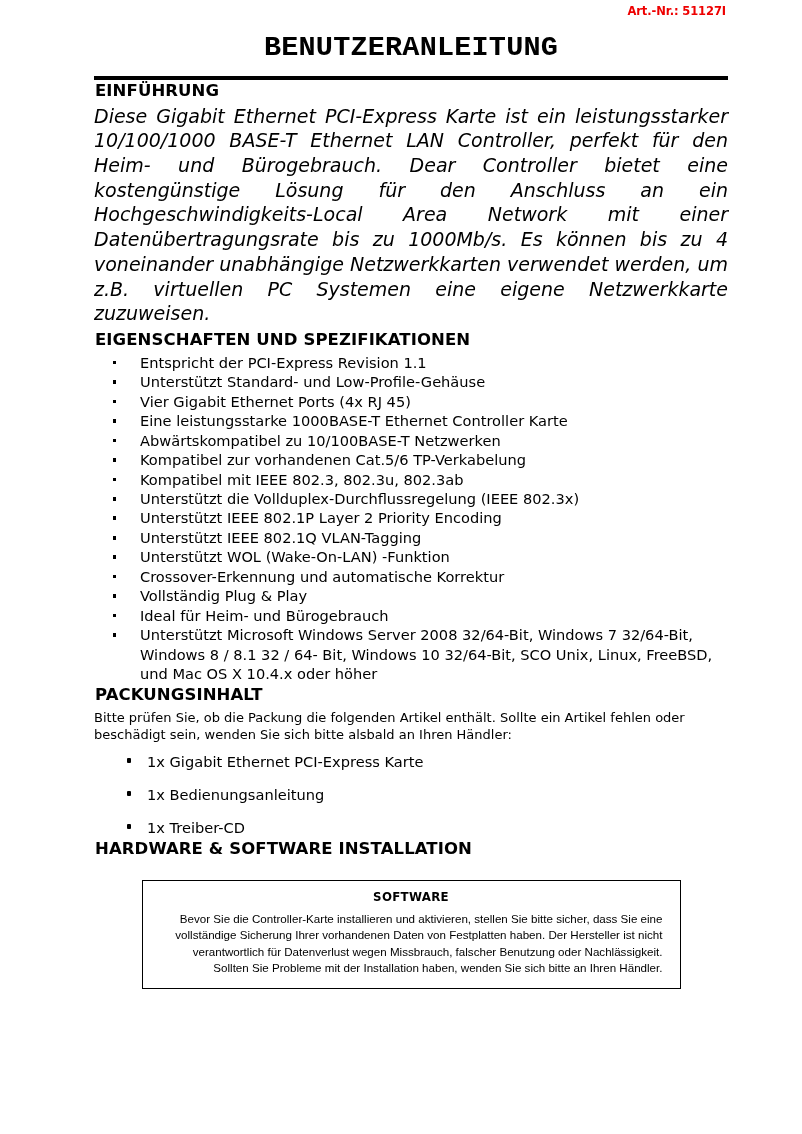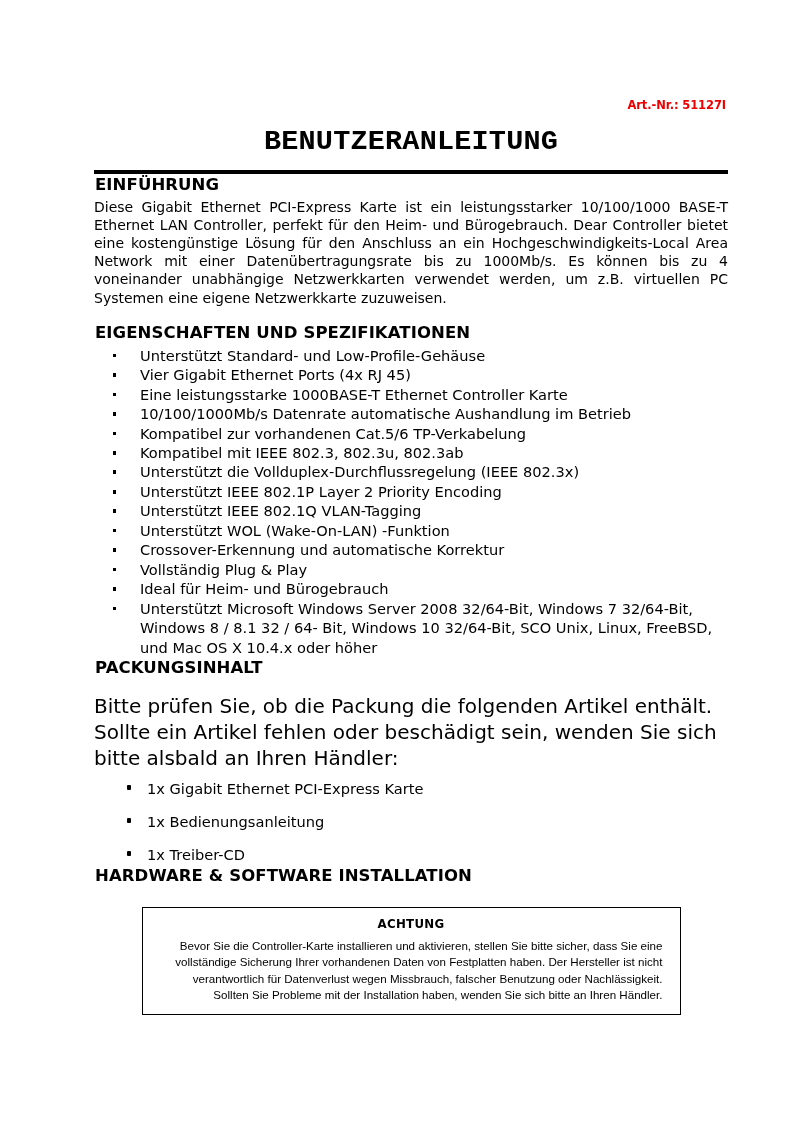--- a/index.html
+++ b/index.html
@@ -21,21 +21,20 @@
   }
   .content {
     position: absolute;
     left: 94px;
     top: 0;
     width: 634px;
   }
 
   
   .art-nr-row {
-    padding-top: 94px;
     text-align: right;
   }
   .art-nr {
     display: inline-block;
     color: #ee0000;
     font-weight: bold;
     font-size: 11.5px;
     letter-spacing: -0.1px;
     padding-right: 2px;
   }
@@ -66,30 +65,31 @@
     letter-spacing: 0.1px;
     line-height: 1.2;
   }
   .sec-einfuehrung { margin-top: 22px; }
   .sec-eigenschaften { margin-top: 25px; }
   .sec-packung { margin-top: 27px; }
   .sec-hardware { margin-top: 26px; }
 
   
   p.body {
-    font-size: 14px;
+    font-size: 19px;
     line-height: 1.30;
-    margin: 3px 0 16px 0;
+    margin: 3px 0 4px 0;
     text-align: justify;
     text-justify: inter-word;
+    font-style: italic;
   }
   p.body-left {
-    font-size: 20px;
+    font-size: 13px;
     line-height: 1.30;
-    margin: 15px 0 0 0;
+    margin: 6px 0 0 0;
     text-align: left;
   }
 
   
   ul.features {
     list-style: none;
     margin: 3px 0 0 0;
     padding: 0;
   }
   ul.features > li {
@@ -173,24 +173,25 @@
     </div>
 
     <h1 class="doc-title">BENUTZERANLEITUNG</h1>
     <div class="title-rule"></div>
 
     <h2 class="section sec-einfuehrung">EINFÜHRUNG</h2>
     <p class="body">Diese Gigabit Ethernet PCI-Express Karte ist ein leistungsstarker 10/100/1000 BASE-T Ethernet LAN Controller, perfekt für den Heim- und Bürogebrauch. Dear Controller bietet eine kostengünstige Lösung für den Anschluss an ein Hochgeschwindigkeits-Local Area Network mit einer Datenübertragungsrate bis zu 1000Mb/s. Es können bis zu 4 voneinander unabhängige Netzwerkkarten verwendet werden, um z.B. virtuellen PC Systemen eine eigene Netzwerkkarte zuzuweisen.</p>
 
     <h2 class="section sec-eigenschaften">EIGENSCHAFTEN UND SPEZIFIKATIONEN</h2>
     <ul class="features">
+      <li>Entspricht der PCI-Express Revision 1.1</li>
       <li>Unterstützt Standard- und Low-Profile-Gehäuse</li>
       <li>Vier Gigabit Ethernet Ports (4x RJ 45)</li>
       <li>Eine leistungsstarke 1000BASE-T Ethernet Controller Karte</li>
-      <li>10/100/1000Mb/s Datenrate automatische Aushandlung im Betrieb</li>
+      <li>Abwärtskompatibel zu 10/100BASE-T Netzwerken</li>
       <li>Kompatibel zur vorhandenen Cat.5/6 TP-Verkabelung</li>
       <li>Kompatibel mit IEEE 802.3, 802.3u, 802.3ab</li>
       <li>Unterstützt die Vollduplex-Durchflussregelung (IEEE 802.3x)</li>
       <li>Unterstützt IEEE 802.1P Layer 2 Priority Encoding</li>
       <li>Unterstützt IEEE 802.1Q VLAN-Tagging</li>
       <li>Unterstützt WOL (Wake-On-LAN) -Funktion</li>
       <li>Crossover-Erkennung und automatische Korrektur</li>
       <li>Vollständig Plug &amp; Play</li>
       <li>Ideal für Heim- und Bürogebrauch</li>
       <li>Unterstützt Microsoft Windows Server 2008 32/64-Bit, Windows 7 32/64-Bit, Windows 8 / 8.1 32 / 64- Bit, Windows 10 32/64-Bit, SCO Unix, Linux, FreeBSD, und Mac OS X 10.4.x oder höher</li>
@@ -201,19 +202,19 @@
     <ul class="package">
       <li>1x Gigabit Ethernet PCI-Express Karte</li>
       <li>1x Bedienungsanleitung</li>
       <li>1x Treiber-CD</li>
     </ul>
 
     <h2 class="section sec-hardware">HARDWARE &amp; SOFTWARE INSTALLATION</h2>
 
     <div class="notice-wrap">
       <div class="notice-box">
-        <div class="notice-title">ACHTUNG</div>
+        <div class="notice-title">SOFTWARE</div>
         <p class="notice-text">Bevor Sie die Controller-Karte installieren und aktivieren, stellen Sie bitte sicher, dass Sie eine vollständige Sicherung Ihrer vorhandenen Daten von Festplatten haben. Der Hersteller ist nicht verantwortlich für Datenverlust wegen Missbrauch, falscher Benutzung oder Nachlässigkeit. Sollten Sie Probleme mit der Installation haben, wenden Sie sich bitte an Ihren Händler.</p>
       </div>
     </div>
 
   </div>
 </div>
 
 </body></html>

